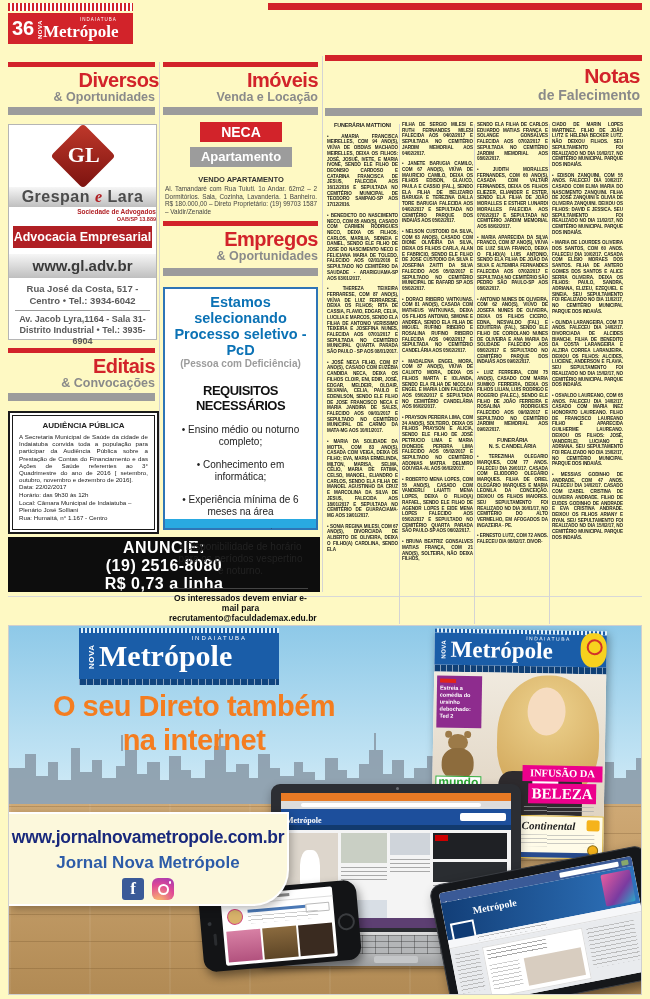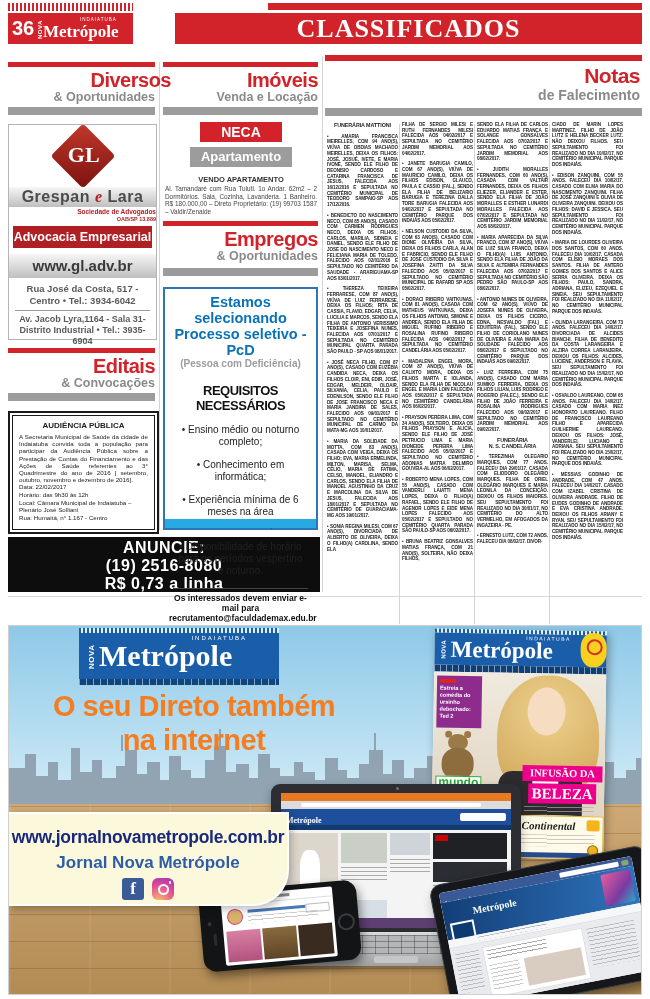--- a/index.html
+++ b/index.html
@@ -1,16 +1,16 @@
 <!DOCTYPE html>
 <html><head>
 <meta charset="utf-8">
 <style>
   html,body{margin:0;padding:0;background:#e8e8e8;}
-  #page{position:relative;width:650px;height:999px;background:#ffffff;margin:0 auto;
+  #page{position:relative;width:650px;height:999px;background:#fef9c3;margin:0 auto;
         font-family:"Liberation Sans",sans-serif;overflow:hidden;}
   .abs{position:absolute;}
   .bar-red{height:5px;background:#d2232a;}
   .bar-gray{height:8px;background:#9c9c9c;}
   .vrule{position:absolute;width:1px;background:#d4d4d4;}
   .hrule{position:absolute;height:1px;background:#d8d8d8;}
 
   
   .teeth-red{background:repeating-linear-gradient(90deg,#d2232a 0 2px,#fff 2px 4px);}
   .logo-red{background:#d2232a;color:#fff;}
@@ -115,28 +115,27 @@
 <div id="page">
 
   <div class="abs teeth-red" style="left:8px;top:3px;width:125px;height:8px;"></div>
   <div class="abs logo-red" style="left:8px;top:13px;width:125px;height:31px;">
     <span class="num">36</span>
     <span class="vert-small" style="left:29px;top:26px;">NOVA</span>
     <span class="abs brand-serif" style="left:35px;top:9px;font-size:17px;">Metrópole</span>
     <span class="abs" style="left:72px;top:4px;font-size:4.5px;letter-spacing:1px;">INDAIATUBA</span>
   </div>
   <div class="abs" style="left:268px;top:3px;width:374px;height:7px;background:#d2232a;"></div>
-  <div class="abs banner-red" style="left:175px;top:13px;width:467px;height:31px;">CLASSIFICADOS</div>
 
   <div class="vrule" style="left:159px;top:62px;height:468px;"></div>
   <div class="vrule" style="left:322px;top:56px;height:536px;"></div>
   <div class="hrule" style="left:8px;top:596px;width:634px;"></div>
 
   <div class="abs bar-red" style="left:8px;top:62px;width:147px;"></div>
-  <div class="abs sec-t1" style="left:24px;top:70px;width:147px;">Diversos</div>
+  <div class="abs sec-t1" style="left:12px;top:70px;width:147px;">Diversos</div>
   <div class="abs sec-t2" style="left:8px;top:90px;width:147px;">&amp; Oportunidades</div>
   <div class="abs bar-gray" style="left:8px;top:107px;width:147px;"></div>
 
   <div class="abs grespan" style="left:8px;top:124px;width:147px;height:214px;">
     <div class="diamond">
         <span>GL</span>
       </div>
     <div class="abs silverband gres-name" style="left:0;top:62px;width:100%;height:20px;">
       <span>Grespan</span>
       <span class="red-e">e</span>

